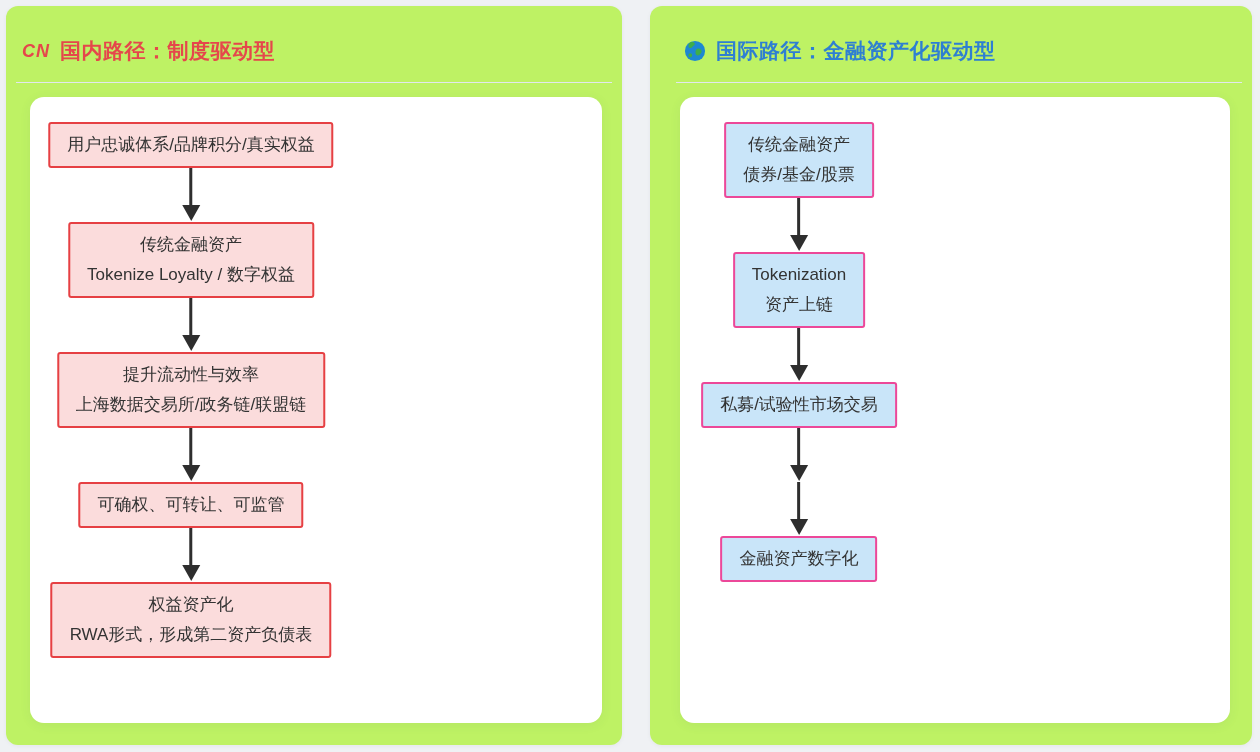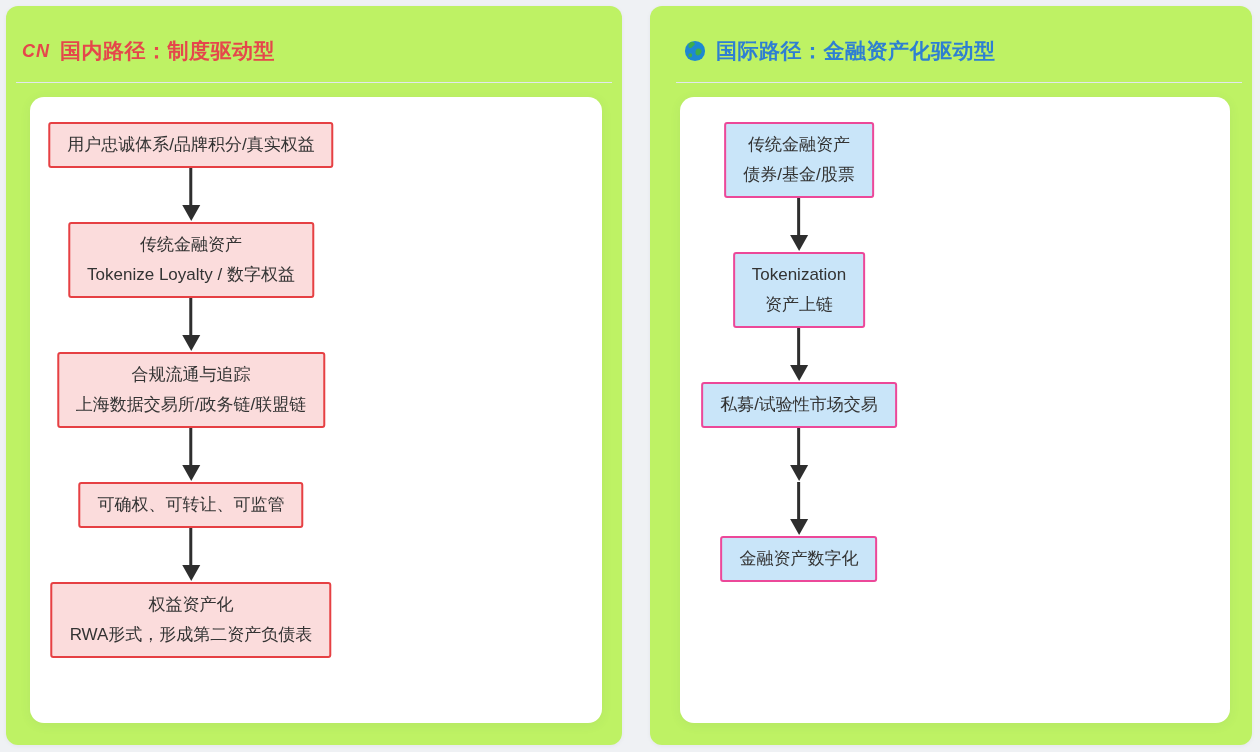--- a/index.html
+++ b/index.html
@@ -126,21 +126,21 @@
       <div class="node node-red">
         <div class="node-line">传统金融资产</div>
         <div class="node-line">Tokenize Loyalty / 数字权益</div>
       </div>
       <div class="arrow">
           <div class="arrow-line"></div>
           <div class="arrow-head"></div>
         </div>
 
       <div class="node node-red">
-        <div class="node-line">合规流通与追踪</div>
+        <div class="node-line">提升流动性与效率</div>
         <div class="node-line">上海数据交易所/政务链/联盟链</div>
       </div>
       <div class="arrow">
           <div class="arrow-line"></div>
           <div class="arrow-head"></div>
         </div>
 
       <div class="node node-red">
         <div class="node-line">可确权、可转让、可监管</div>
       </div>

